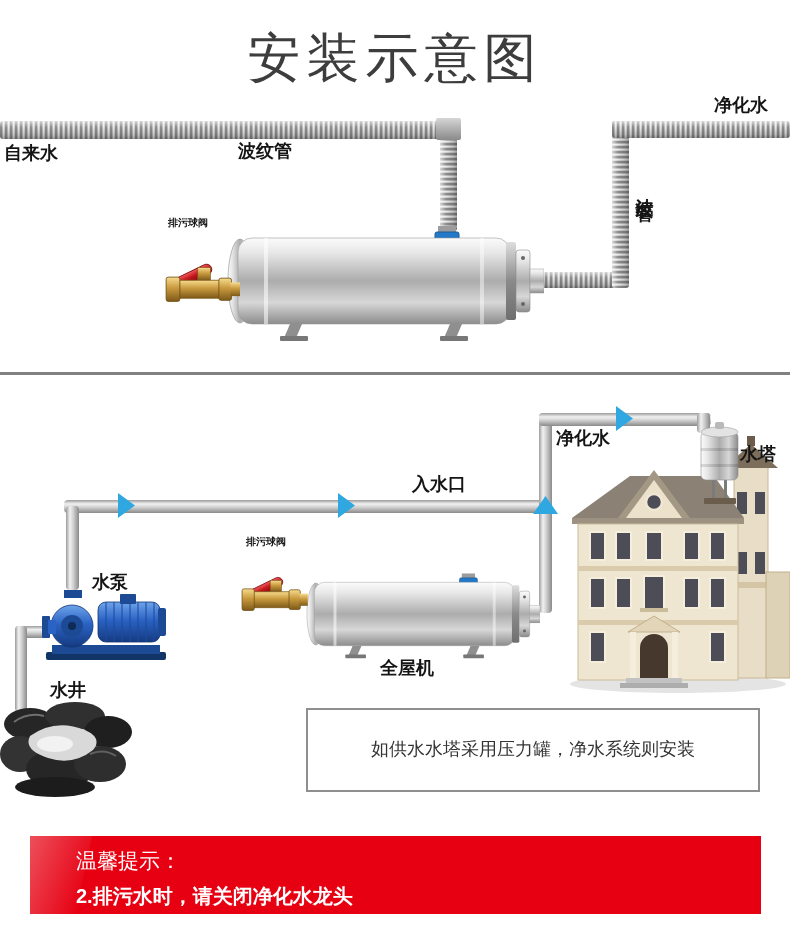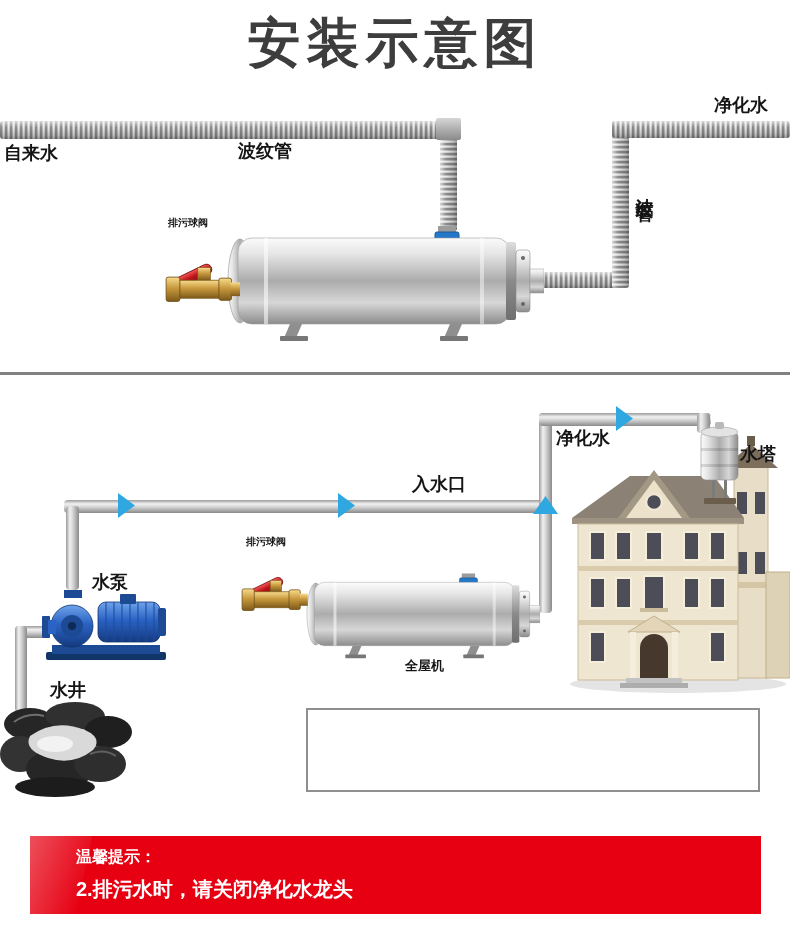--- a/index.html
+++ b/index.html
@@ -1,20 +1,20 @@
 <!DOCTYPE html>
 <html style="--accent-red: #e60012; --arrow-blue: #2fa8e1; --title-color: #3d3d3d;"><head>
 <meta charset="utf-8">
 <style>
   html,body{margin:0;padding:0;background:#ffffff;}
   .page{position:relative;width:790px;height:947px;margin:0 auto;background:#fff;overflow:hidden;
         font-family:"Liberation Sans","DejaVu Sans",sans-serif;}
 
-  .title{position:absolute;left:0;top:8px;width:100%;margin:0;text-align:center;
-         font-size:53px;font-weight:700;letter-spacing:6px;color:var(--title-color,#3d3d3d);}
+  .title{position:absolute;left:0;top:23px;width:100%;margin:0;text-align:center;
+         font-size:53px;font-weight:400;letter-spacing:6px;color:var(--title-color,#3d3d3d);}
 
   
   .cpipe{position:absolute;border-radius:3px;}
   .cpipe.h{background-image:
       linear-gradient(180deg, rgba(255,255,255,.65) 0%, rgba(255,255,255,0) 35%, rgba(0,0,0,.16) 78%, rgba(0,0,0,.32) 100%),
       repeating-linear-gradient(90deg,#8e8e8e 0px,#8e8e8e 2px,#e9e9e9 3px,#e9e9e9 4px,#b4b4b4 5px);}
   .cpipe.v{background-image:
       linear-gradient(90deg, rgba(255,255,255,.65) 0%, rgba(255,255,255,0) 35%, rgba(0,0,0,.16) 78%, rgba(0,0,0,.32) 100%),
       repeating-linear-gradient(180deg,#8e8e8e 0px,#8e8e8e 2px,#e9e9e9 3px,#e9e9e9 4px,#b4b4b4 5px);}
   .joint{position:absolute;background:linear-gradient(180deg,#d6d6d6,#8a8a8a);border-radius:2px;}
@@ -25,38 +25,38 @@
   .spipe.v{background:linear-gradient(90deg,#9b9b9b 0%,#f1f1f1 30%,#d2d2d2 55%,#8a8a8a 100%);}
 
   
   .arrow{position:absolute;background:var(--arrow-blue,#2fa8e1);}
   .arrow.right{width:17px;height:25px;clip-path:polygon(0 0,100% 50%,0 100%);}
   .arrow.up{width:25px;height:18px;clip-path:polygon(50% 0,100% 100%,0 100%);}
 
   
   .lbl{position:absolute;font-size:18px;font-weight:600;color:#151515;white-space:nowrap;line-height:1.2;}
   .lbl.small{font-size:10px;}
-  .lbl.big{font-size:13px;margin-left:25px;}
+  .lbl.big{font-size:18px;}
   .lbl.vert{writing-mode:vertical-rl;text-orientation:upright;letter-spacing:4px;}
 
   .divider{position:absolute;left:0;top:372px;width:790px;height:3px;background:#818181;}
 
   .svg-abs{position:absolute;}
 
   
   .note{position:absolute;left:306px;top:708px;width:454px;height:84px;background:#fff;
         border:2px solid #8f8f8f;box-sizing:border-box;display:flex;flex-direction:column;
         align-items:center;justify-content:center;font-size:18px;color:#333;line-height:1.75;}
 
   
   .tips{position:absolute;left:30px;top:836px;width:731px;height:78px;box-sizing:border-box;
         background:var(--accent-red,#e60012);color:#fff;padding:11px 18px 0 46px;overflow:hidden;}
   .tips::before{content:"";position:absolute;left:-16px;top:-12px;width:70px;height:130%;
         background:linear-gradient(100deg,rgba(255,255,255,.35),rgba(255,255,255,0));transform:skewX(-12deg);}
-  .tips-title{font-size:16px;font-weight:700;position:relative;}
+  .tips-title{font-size:21px;font-weight:400;position:relative;}
   .tips-items{display:flex;gap:44px;margin-top:8px;font-size:20px;font-weight:700;position:relative;}
 </style>
 </head>
 <body>
 
 <svg width="0" height="0" style="position:absolute" aria-hidden="true">
   <defs>
     <linearGradient id="steelV" x1="0" y1="0" x2="0" y2="1">
       <stop offset="0" stop-color="#fbfbfb"></stop>
         <stop offset="0.18" stop-color="#e6e6e6"></stop>
@@ -272,20 +272,21 @@
 
     <div class="lbl" style="left:412px;top:474px;text-align:right;">入水口</div>
     <div class="lbl" style="left:556px;top:428px;">净化水</div>
     <div class="lbl" style="left:740px;top:412px;margin-top:32px;">水塔</div>
     <div class="lbl small" style="left:246px;top:536px;">排污球阀</div>
     <div class="lbl" style="left:92px;top:572px;">水泵</div>
     <div class="lbl" style="left:50px;top:680px;">水井</div>
     <div class="lbl big" style="left:380px;top:658px;">全屋机</div>
 
     <div class="note">
+      <div>如供水水塔采用压力罐，净水系统则安装</div>
     </div>
   </section>
 
   <footer class="tips">
     <div class="tips-title">温馨提示：</div>
     <div class="tips-items">
       <span>2.排污水时，请关闭净化水龙头</span>
     </div>
   </footer>
 

